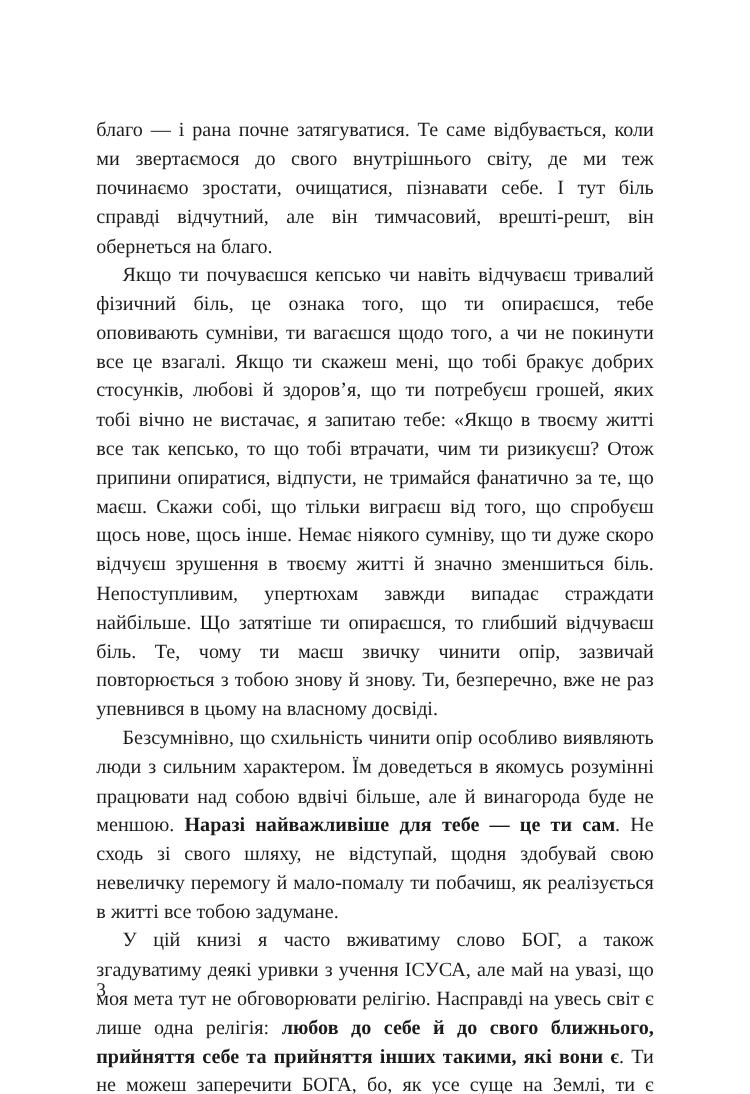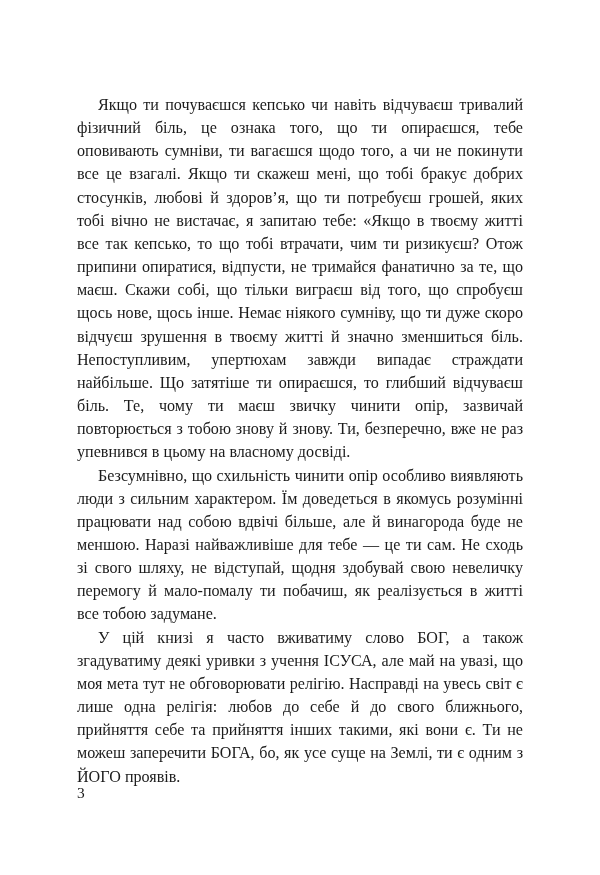--- a/index.html
+++ b/index.html
@@ -35,39 +35,40 @@
     line-height: 23.15px;
     text-indent: 21px;
     hyphens: manual;
     word-spacing: 0.1px;
   }
   .para.no-indent {
     text-indent: 0;
   }
   .para b,
   .para .bold {
-    font-weight: normal;
+    font-weight: bold;
   }
   .page-number {
     position: absolute;
     left: 77px;
     top: 783px;
     font-size: 15.5px;
     line-height: 20px;
     color: #1b1b1b;
     letter-spacing: 0.3px;
   }
 </style>
 </head>
 <body>
 
 <div class="page">
 
   <div class="text-block">
 
+    <p class="para no-indent">благо — і рана почне затягуватися. Те саме відбувається, коли ми звертаємося до свого внутрішнього світу, де ми теж починаємо зростати, очищатися, пізнавати себе. І тут біль справді відчутний, але він тимчасовий, врешті-решт, він обернеться на благо.</p>
 
     <p class="para">Якщо ти почуваєшся кепсько чи навіть відчуваєш тривалий фізичний біль, це ознака того, що ти опираєшся, тебе оповивають сумніви, ти вагаєшся щодо того, а чи не покинути все це взагалі. Якщо ти скажеш мені, що тобі бракує добрих стосунків, любові й здоров’я, що ти потребуєш грошей, яких тобі вічно не вистачає, я запитаю тебе: «Якщо в твоєму житті все так кепсько, то що тобі втрачати, чим ти ризикуєш? Отож припини опиратися, відпусти, не тримайся фанатично за те, що маєш. Скажи собі, що тільки виграєш від того, що спробуєш щось нове, щось інше. Немає ніякого сумніву, що ти дуже скоро відчуєш зрушення в твоєму житті й значно зменшиться біль. Непоступливим, упертюхам завжди випадає страждати найбільше. Що затятіше ти опираєшся, то глибший відчуваєш біль. Те, чому ти маєш звичку чинити опір, зазвичай повторюється з тобою знову й знову. Ти, безперечно, вже не раз упевнився в цьому на власному досвіді.</p>
 
     <p class="para">Безсумнівно, що схильність чинити опір особливо виявляють люди з сильним характером. Їм доведеться в якомусь розумінні працювати над собою вдвічі більше, але й винагорода буде не меншою. <b class="bold">Наразі найважливіше для тебе — це ти сам</b>. Не сходь зі свого шляху, не відступай, щодня здобувай свою невеличку перемогу й мало-помалу ти побачиш, як реалізується в житті все тобою задумане.</p>
 
     <p class="para">У цій книзі я часто вживатиму слово БОГ, а також згадуватиму деякі уривки з учення ІСУСА, але май на увазі, що моя мета тут не обговорювати релігію. Насправді на увесь світ є лише одна релігія: <b class="bold">любов до себе й до свого ближнього, прийняття себе та прийняття інших такими, які вони є</b>. Ти не можеш заперечити БОГА, бо, як усе суще на Землі, ти є одним з ЙОГО проявів.</p>
 
   </div>
 
   <div class="page-number">3</div>

